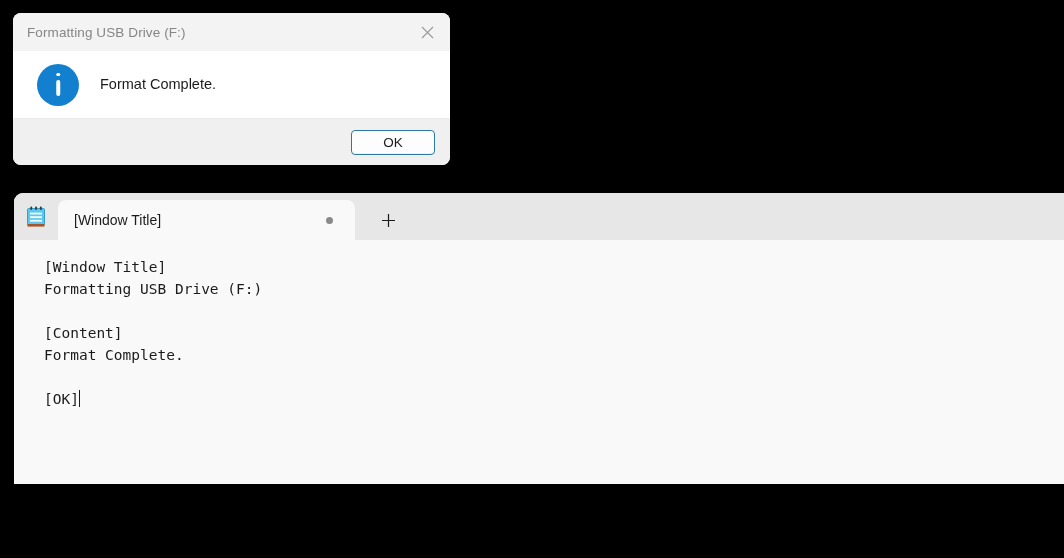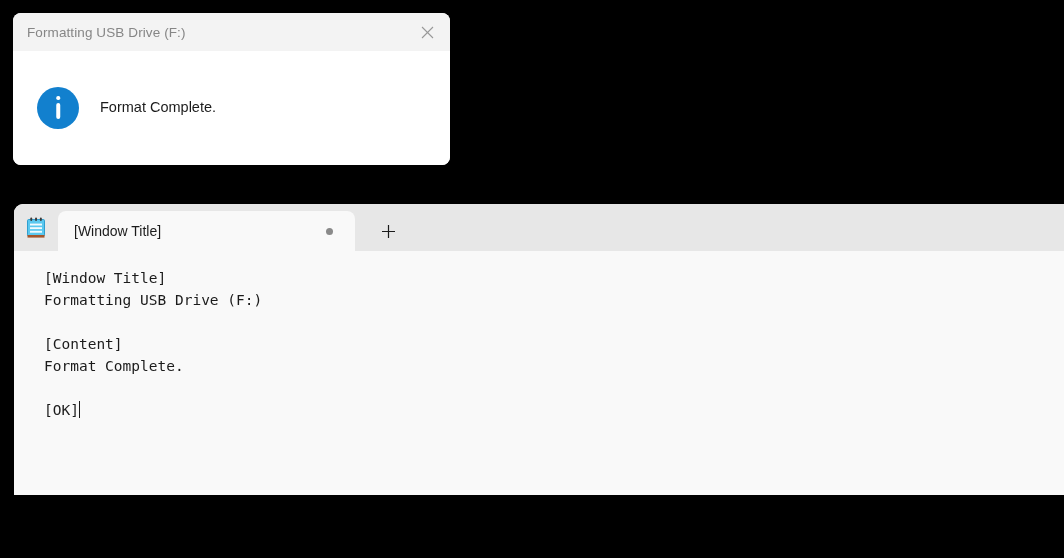--- a/index.html
+++ b/index.html
@@ -136,21 +136,21 @@
     justify-content: center;
     box-shadow: inset 0 -1px 0 rgba(0,0,0,0.05);
     cursor: default;
     padding: 0;
   }
 
   
   #notepad {
     position: absolute;
     left: 14px;
-    top: 204px;
+    top: 193px;
     width: 1050px;
     height: 291px;
     background: #f9f9f9;
     border-top-left-radius: 9px;
     overflow: hidden;
     display: flex;
     flex-direction: column;
   }
   #tabstrip {
     height: 47px;
@@ -283,20 +283,23 @@
   </div>
 
   <div id="dialog-body">
     <div class="info-icon">
       <span class="dot"></span>
       <span class="stem"></span>
     </div>
     <div id="dialog-message">Format Complete.</div>
   </div>
 
+  <div id="dialog-footer">
+    <button id="dialog-ok">OK</button>
+  </div>
 </div>
 
 <div id="notepad">
 
   <div id="tabstrip">
 
     <div id="app-icon">
       <span class="np-glyph">
         <svg width="20" height="22" viewBox="0 0 20 22" aria-hidden="true">
           <rect x="1.5" y="2.5" width="17" height="16.5" rx="1.2" fill="#5ac8ef" stroke="#2f9fd0" stroke-width="1"></rect>

